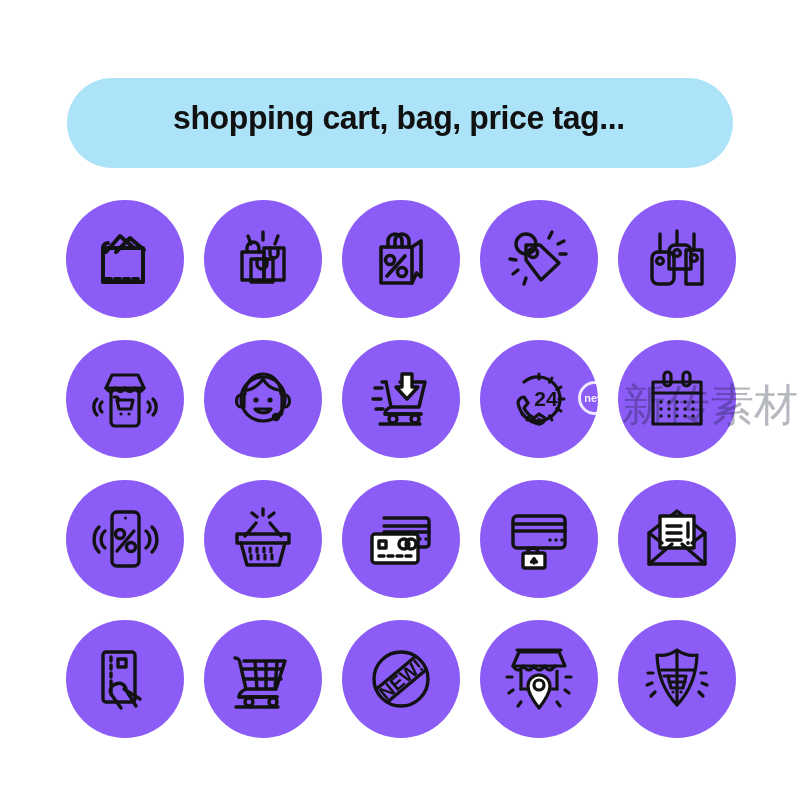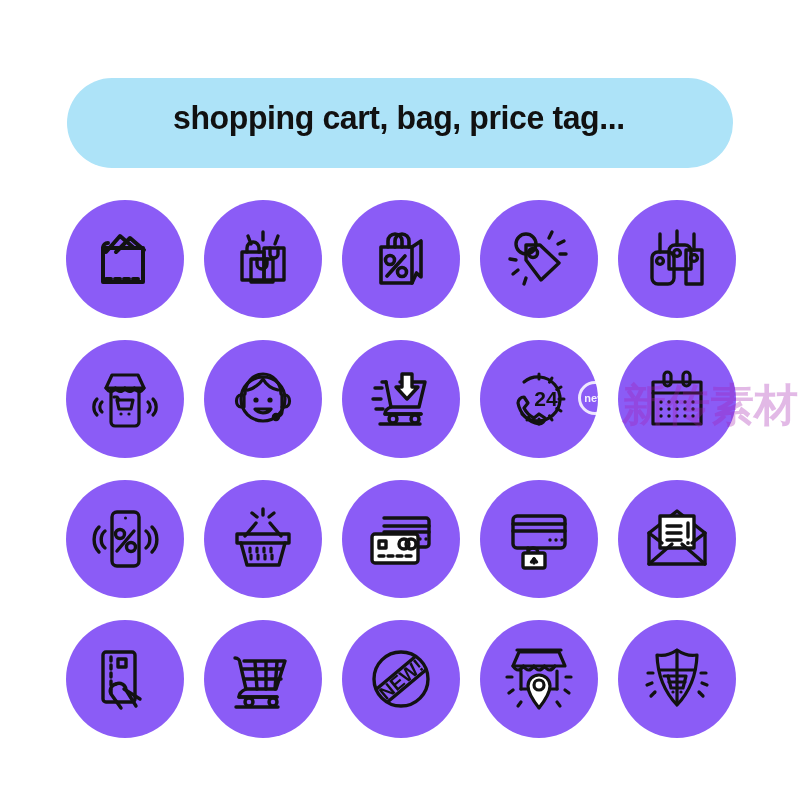--- a/index.html
+++ b/index.html
@@ -64,23 +64,23 @@
     background:#8b5cf6;
     display:flex;align-items:center;justify-content:center;
   }
   .tile svg{display:block;}
 
   
   .wm{
     position:absolute;
     pointer-events:none;
     opacity:0.30;
-    color:#a21caf;
+    color:#0f172a;
     font-size:44px;
-    font-weight:bold;
+    font-weight:normal;
     white-space:nowrap;
   }
   .wm-mark{
     position:absolute;
     left:578px;top:381px;
     width:34px;height:34px;
     border-radius:50%;
     border:3px solid rgba(255,255,255,.85);
     box-sizing:border-box;
     display:flex;align-items:center;justify-content:center;

